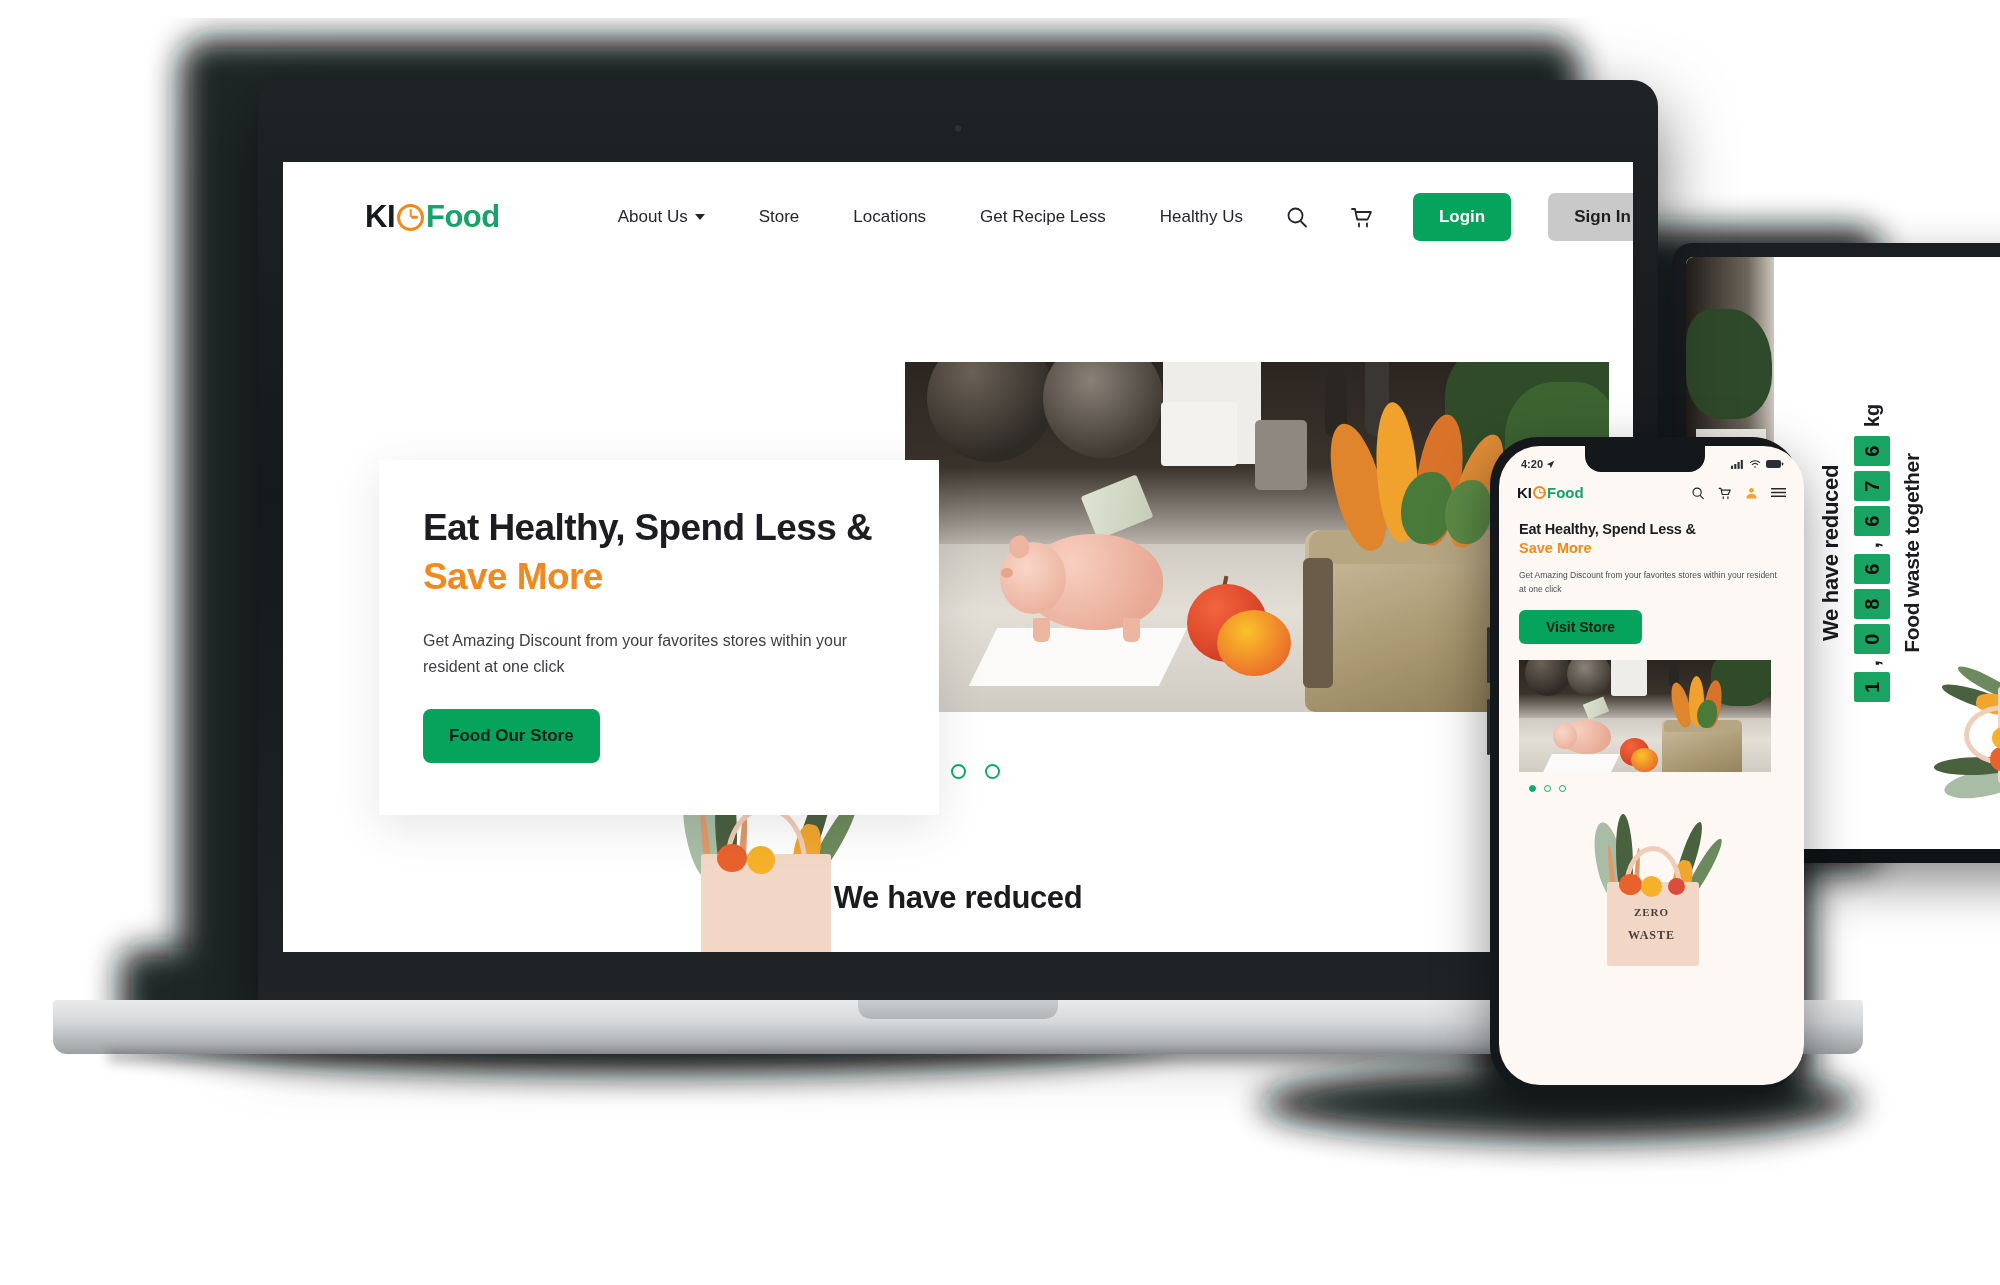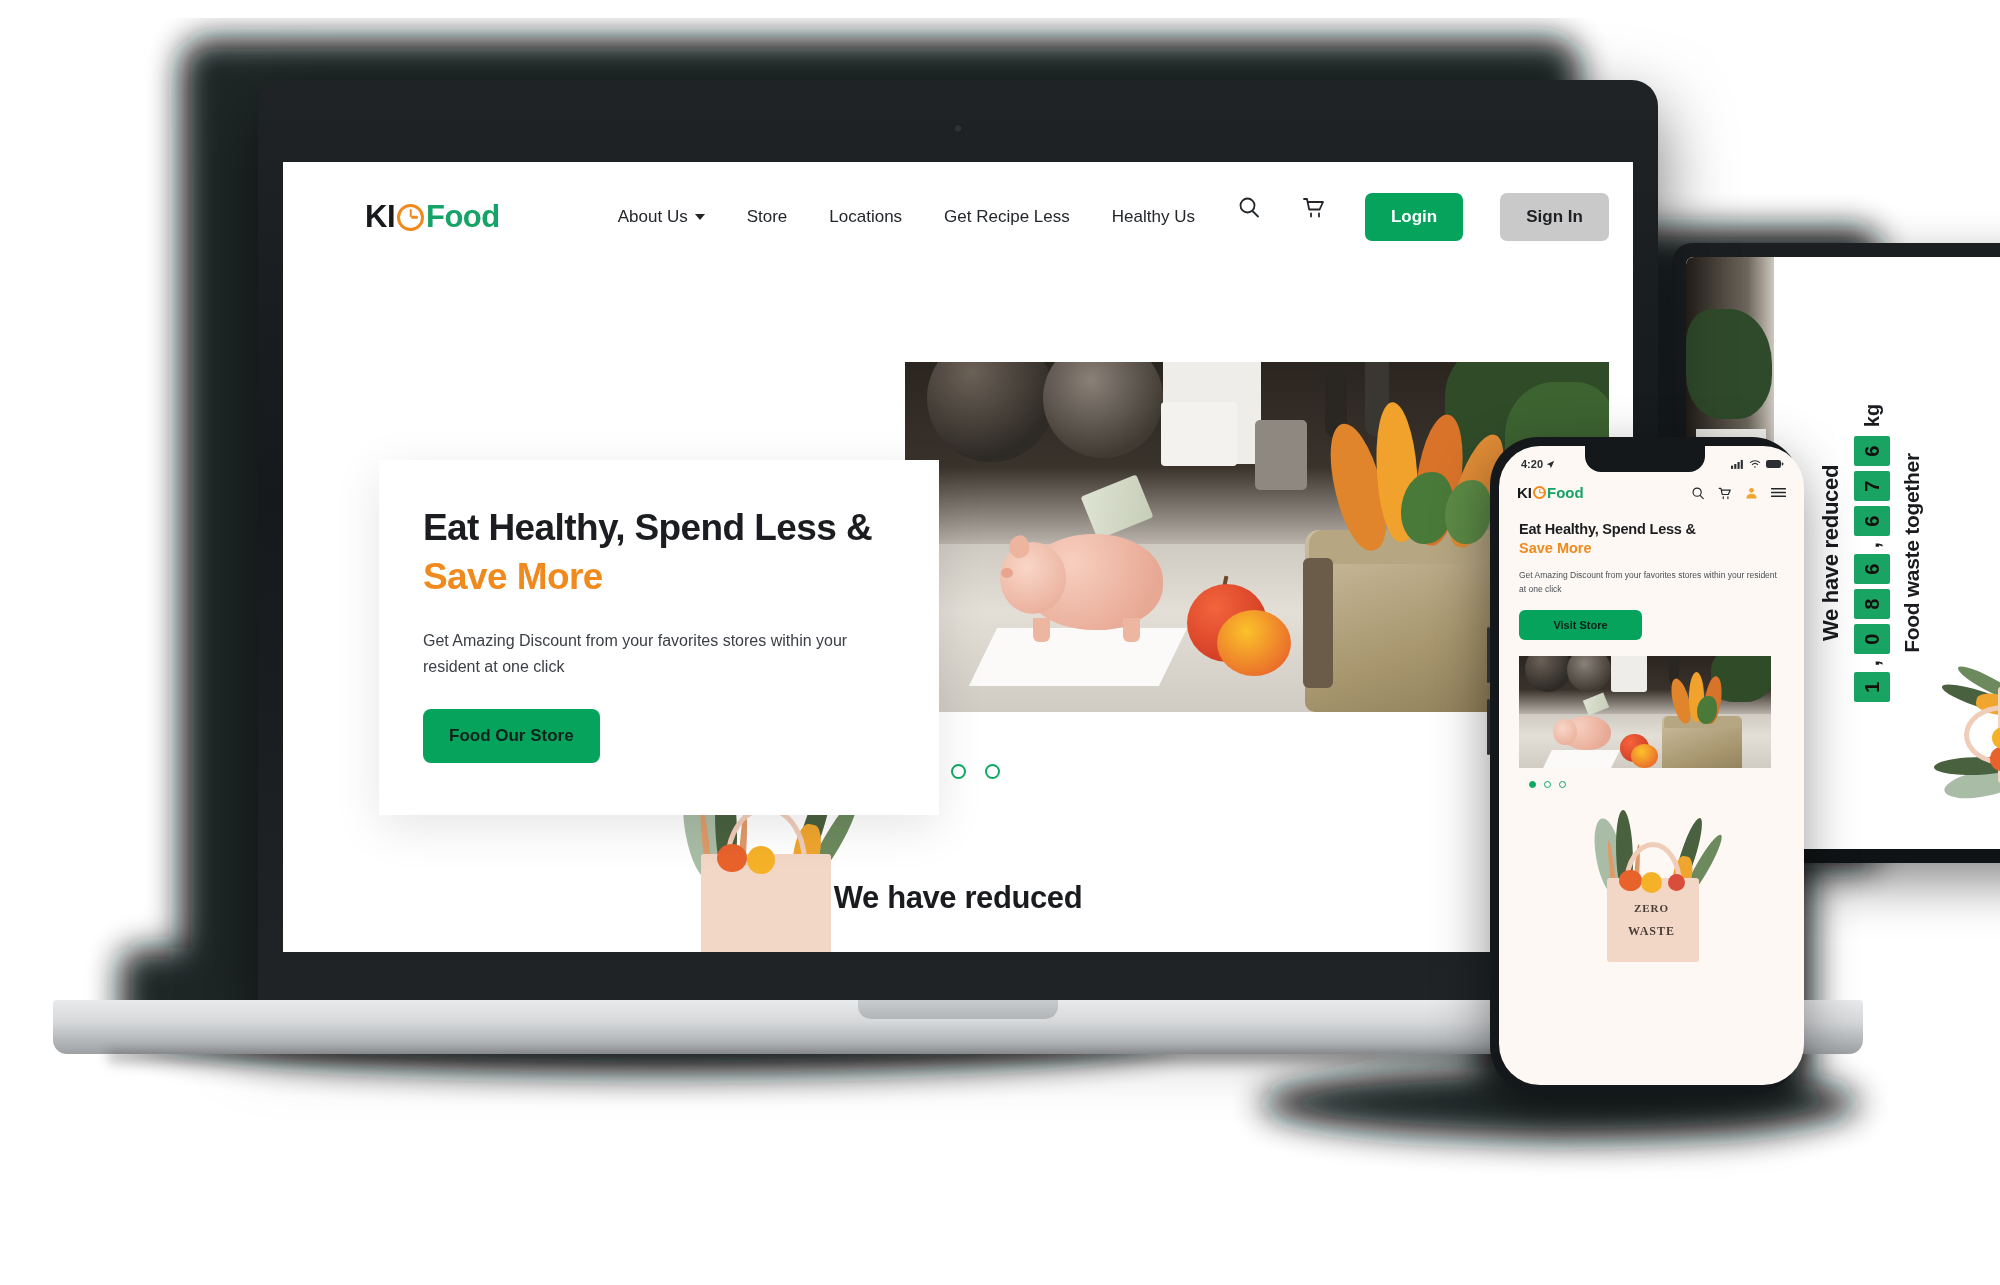--- a/index.html
+++ b/index.html
@@ -58,27 +58,27 @@
     position: relative; margin: 0 2px; display: inline-block;
   }
   .clock::before {
     content:""; position: absolute; left: 50%; top: 50%; width: 2.5px; height: 8px;
     background: #f08a1d; transform: translate(-50%,-100%); border-radius: 2px;
   }
   .clock::after {
     content:""; position: absolute; left: 50%; top: 50%; width: 7px; height: 2.5px;
     background: #f08a1d; transform: translateY(-50%); border-radius: 2px;
   }
-  .nav-links { display: flex; align-items: center; gap: 42px; margin-left: 118px; }
+  .nav-links { display: flex; align-items: center; gap: 54px; margin-left: 118px; }
   .nav-link {
     font-size: 17px; color: #23262b; font-weight: 500; white-space: nowrap;
     display: flex; align-items: center; gap: 7px; cursor: pointer;
   }
   .caret { width: 0; height: 0; border-left: 5px solid transparent; border-right: 5px solid transparent; border-top: 6px solid #23262b; }
-  .nav-actions { display: flex; gap: 37px; margin-left: 40px; }
+  .nav-actions { display: flex; align-items: center; gap: 37px; margin-left: 40px; }
   .icon-btn { width: 28px; height: 28px; display:flex; align-items:center; justify-content:center; cursor: pointer; }
   .btn {
     border: none; border-radius: 7px; font-size: 17px; font-weight: 600;
     padding: 14px 26px; cursor: pointer; font-family: inherit; white-space: nowrap;
   }
   .btn-login { background: #06a35d; color: #fff; }
   .btn-signin { background: #c9c9c9; color: #1d1f22; }
 
   
   .hero { position: relative; height: 560px; }
@@ -162,21 +162,21 @@
   .ph-logo .ki { color:#18191b; }
   .ph-logo .food { color:#16a368; }
   .ph-clock { width:13px; height:13px; border:2px solid #f08a1d; border-radius:50%; position:relative; margin:0 1px; }
   .ph-clock::before { content:""; position:absolute; left:50%; top:50%; width:1.6px; height:4px; background:#f08a1d; transform:translate(-50%,-100%); }
   .ph-clock::after { content:""; position:absolute; left:50%; top:50%; width:4px; height:1.6px; background:#f08a1d; transform:translateY(-50%); }
   .ph-icons { display:flex; align-items:center; gap:13px; }
   .ph-body { padding: 20px 20px 0 20px; }
   .ph-h1 { font-size:14.5px; font-weight:800; color:#1b1d20; letter-spacing:-0.2px; }
   .ph-h1-accent { font-size:14.5px; font-weight:800; color:#f08a1d; margin-top:3px; }
   .ph-p { font-size:8.5px; color:#4a4e54; line-height:1.65; margin-top:12px; }
-  .ph-btn { margin-top:14px; background:#06a35d; color:#0e2018; font-size:11px; font-weight:700; border:none; border-radius:6px; padding:9px 0; width:123px; cursor:pointer; font-family:inherit; }
+  .ph-btn { margin-top:14px; background:#06a35d; color:#0e2018; font-size:14px; font-weight:700; border:none; border-radius:6px; padding:9px 0; width:123px; cursor:pointer; font-family:inherit; }
   .ph-hero-img { margin: 16px 0 0 0; width:252px; height:112px; position:relative; overflow:hidden; }
   .ph-dots { display:flex; gap:8px; justify-content:flex-start; margin-top:13px; padding-left:10px; }
   .ph-dot { width:7px; height:7px; border-radius:50%; border:1.5px solid #0cab64; }
   .ph-dot.on { background:#0cab64; }
 
   
   .bag { position: relative; }
   .bag-body { position:absolute; background:#f2d6c6; }
   .bag-handle { position:absolute; border:5px solid #f0cdb9; border-bottom:none; border-radius: 50% 50% 0 0 / 100% 100% 0 0; background:transparent; }
   .leaf { position:absolute; border-radius: 60% 40% 60% 40%; }

